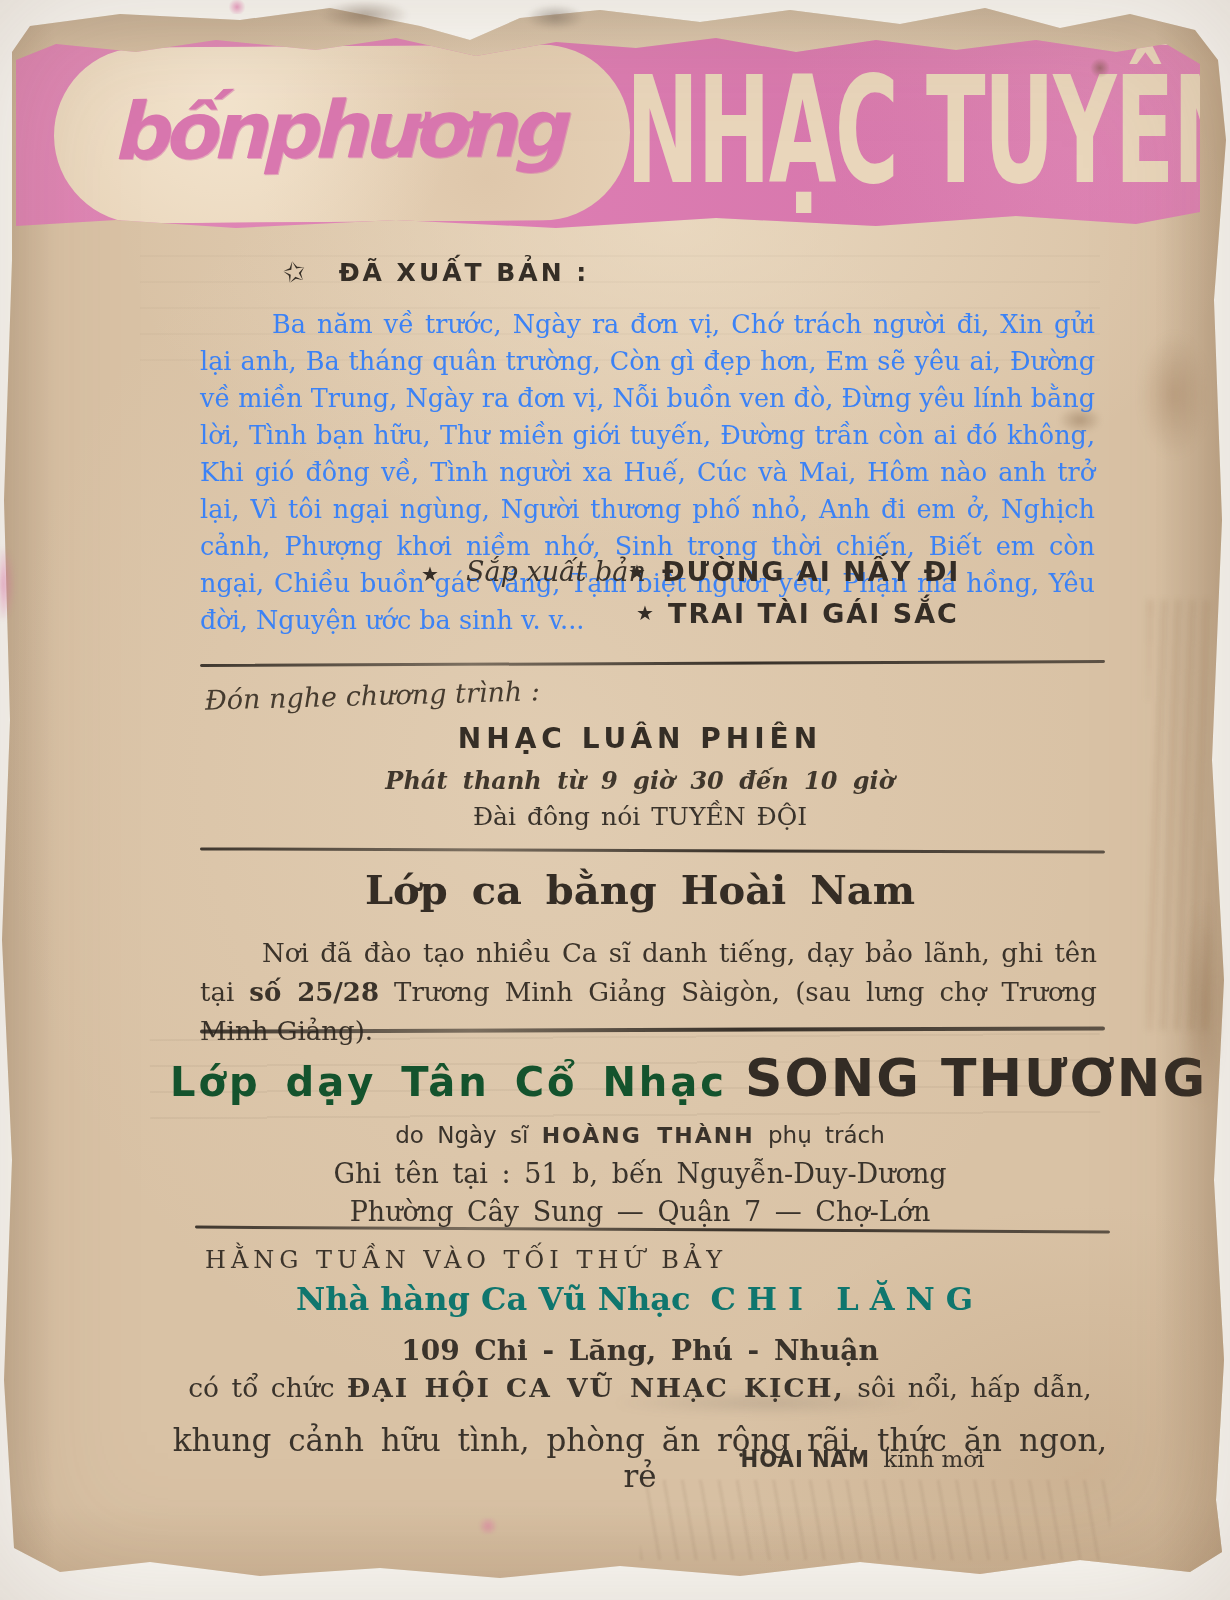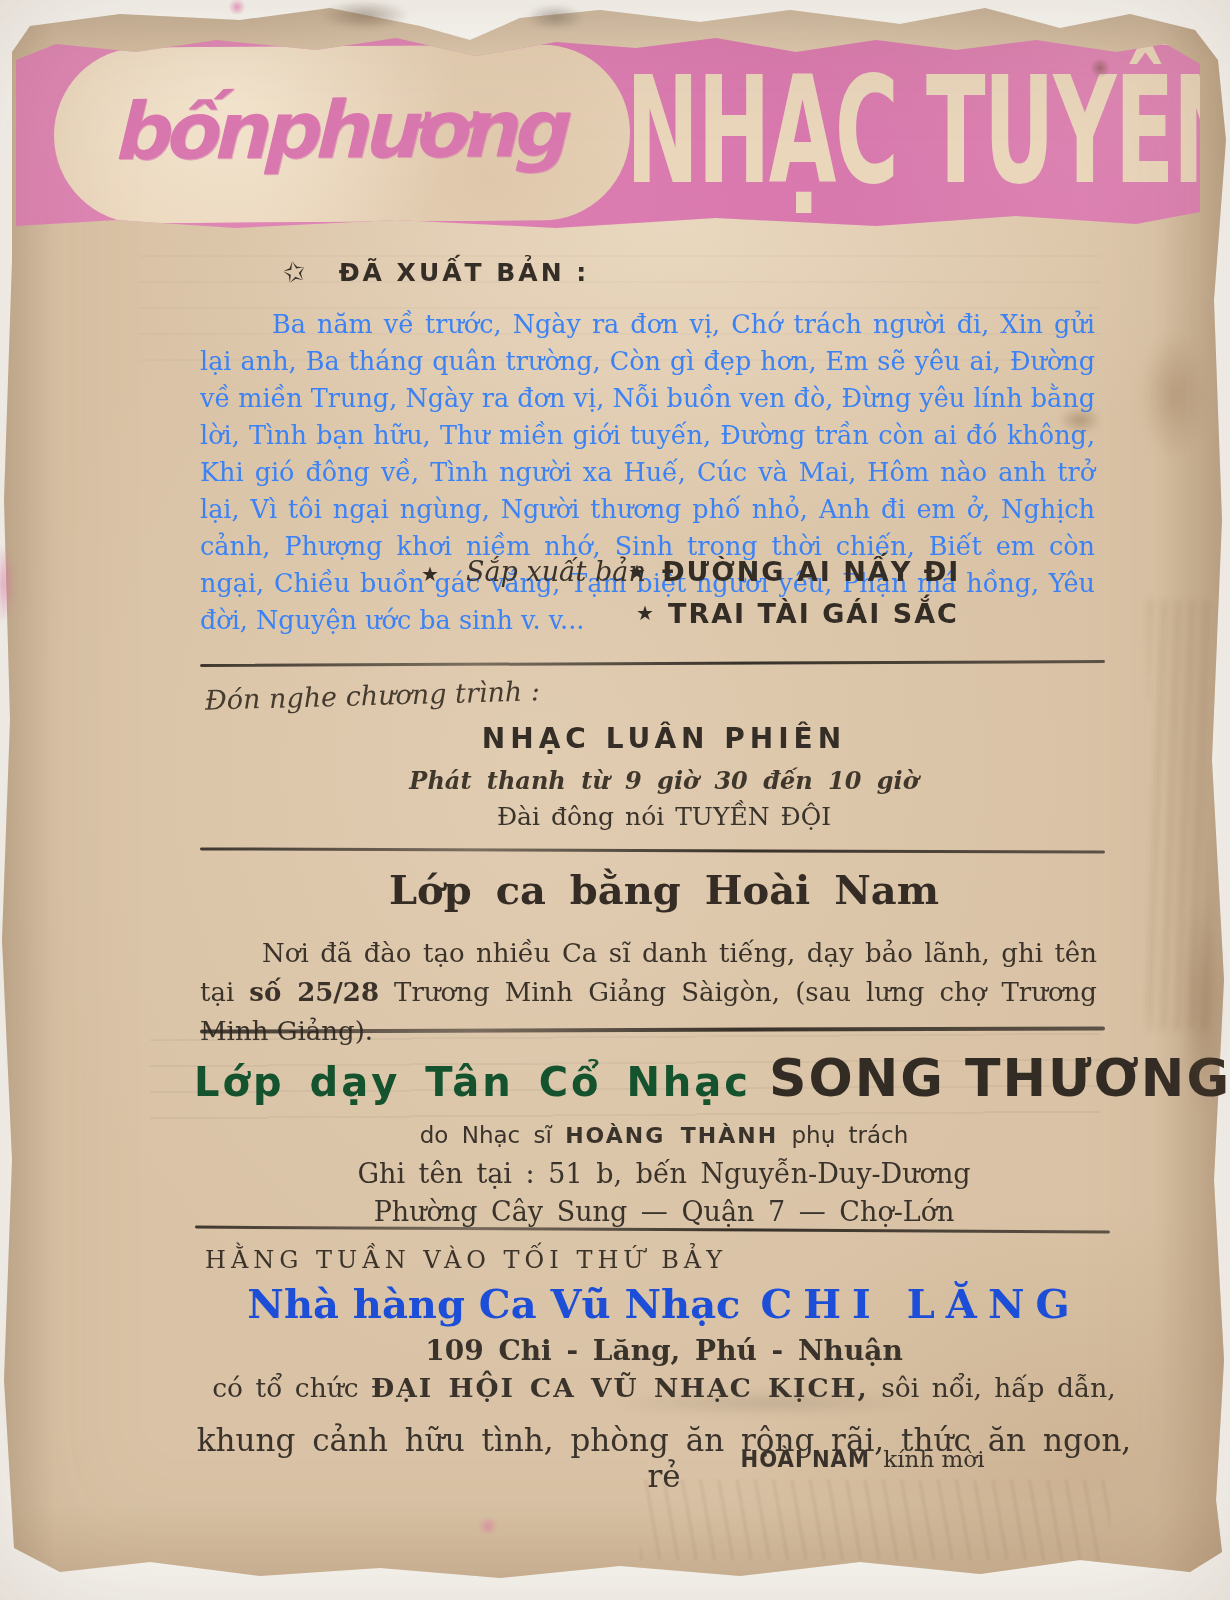--- a/index.html
+++ b/index.html
@@ -46,21 +46,21 @@
   .logo-text{position:absolute;left:0;top:50%;width:100%;transform:translateY(-54%) skewX(-3deg);
     text-align:center;font-family:"DejaVu Sans",sans-serif;font-weight:bold;font-style:italic;
     font-size:79px;letter-spacing:-6px;color:#d977af;white-space:nowrap;
     text-shadow:1px 1px 0 rgba(214,110,170,.5);}
   .masthead-title{position:absolute;left:610px;top:97px;transform:translateY(-50%) scale(.84,1.42);
     transform-origin:left center;font-family:"DejaVu Sans",sans-serif;font-weight:bold;
     font-size:104px;letter-spacing:-2px;color:#e9d6bb;white-space:nowrap;}
 
   
   .serif{font-family:"DejaVu Serif",serif;}
-  .center-col{left:170px;width:940px;text-align:center;margin-left:24px;}
+  .center-col{left:170px;width:940px;text-align:center;}
   .heading-pub{left:283px;top:256px;font-family:"DejaVu Sans",sans-serif;font-weight:bold;
     font-size:25px;letter-spacing:3px;color:#352e26;white-space:nowrap;}
   .heading-pub .star{display:inline-block;transform:rotate(-12deg);font-size:27px;margin-right:30px;font-weight:normal;}
   .pub-body{left:200px;top:306px;width:895px;font-size:25.5px;line-height:37px;text-align:justify;
     text-indent:72px;color:#3b82f6;}
   .up-star{font-size:20px;color:#342d26;}
   .up-label{font-style:italic;font-size:27px;}
   .up-title{font-family:"DejaVu Sans",sans-serif;font-weight:bold;font-size:27px;letter-spacing:2px;color:#342d26;}
   .rule{height:3px;background:linear-gradient(90deg, rgba(42,36,30,.88), rgba(42,36,30,.55) 30%,
     rgba(42,36,30,.92) 60%, rgba(42,36,30,.7));border-radius:2px;}
@@ -75,21 +75,21 @@
   .st-line{top:1048px;white-space:nowrap;}
   .st-prefix{font-family:"DejaVu Sans",sans-serif;font-weight:bold;font-size:40px;letter-spacing:3px;
     word-spacing:8px;color:#14532d;}
   .st-name{font-family:"DejaVu Sans",sans-serif;font-weight:bold;font-size:52px;letter-spacing:2px;
     color:#332c25;margin-left:18px;}
   .st-teacher{top:1122px;font-family:"DejaVu Sans",sans-serif;font-size:23px;word-spacing:6px;color:#3a332b;}
   .st-teacher b{font-size:22px;letter-spacing:2px;font-weight:bold;}
   .st-register{top:1158px;font-size:27px;word-spacing:5px;}
   .st-district{top:1196px;font-size:27px;word-spacing:5px;}
   .cl-kicker{left:205px;top:1246px;font-size:24px;letter-spacing:5px;color:#3c342b;}
-  .cl-title{top:1280px;font-weight:bold;font-size:40px;color:#1d4ed8;white-space:nowrap;}
+  .cl-title{top:1280px;font-weight:bold;font-size:32px;color:#0f766e;white-space:nowrap;}
   .cl-title .nm{letter-spacing:11px;margin-left:20px;}
   .cl-address{top:1334px;font-weight:bold;font-size:28px;word-spacing:5px;}
   .cl-line1{top:1372px;font-size:26.5px;word-spacing:4px;}
   .cl-line1 b{letter-spacing:2px;text-align:center;}
   .cl-line2{top:1422px;font-size:31px;word-spacing:7px;}
   .signoff{left:640px;top:1446px;width:440px;text-align:center;font-size:23px;white-space:nowrap;}
   .signoff .nm{font-family:"DejaVu Sans",sans-serif;font-weight:bold;letter-spacing:1px;
     display:inline-block;transform:scaleX(.92);transform-origin:center;}
 
   
@@ -138,21 +138,21 @@
     <span>Nơi đã đào tạo nhiều Ca sĩ danh tiếng, dạy bảo lãnh, ghi tên tại </span><b>số 25/28</b><span> Trương Minh Giảng Sàigòn, (sau lưng chợ Trương Minh Giảng).</span>
   </div>
 
   <div class="abs rule" style="left:200px;top:1028px;width:905px;height:4px;transform:rotate(-.2deg);"></div>
 
   <div class="abs ghostlines stain" style="left:150px;top:1036px;width:950px;height:92px;transform:rotate(-.4deg);"></div>
   <div class="abs center-col st-line">
     <span class="st-prefix">Lớp dạy Tân Cổ Nhạc</span><span class="st-name">SONG THƯƠNG</span>
   </div>
   <div class="abs center-col st-teacher">
-    <span>do Nhạc sĩ </span><b>HOÀNG THÀNH</b><span> phụ trách</span>
+    <span>do Ngày sĩ </span><b>HOÀNG THÀNH</b><span> phụ trách</span>
   </div>
   <div class="abs center-col st-register serif">Ghi tên tại :  51 b, bến Nguyễn-Duy-Dương</div>
   <div class="abs center-col st-district serif">Phường Cây Sung — Quận 7 — Chợ-Lớn</div>
 
   <div class="abs rule" style="left:195px;top:1228px;width:915px;transform:rotate(.3deg);"></div>
 
   <div class="abs cl-kicker serif">HẰNG TUẦN VÀO TỐI THỨ BẢY</div>
   <div class="abs center-col cl-title serif">
     <span>Nhà hàng Ca Vũ Nhạc</span><span class="nm">CHI LĂNG</span>
   </div>

